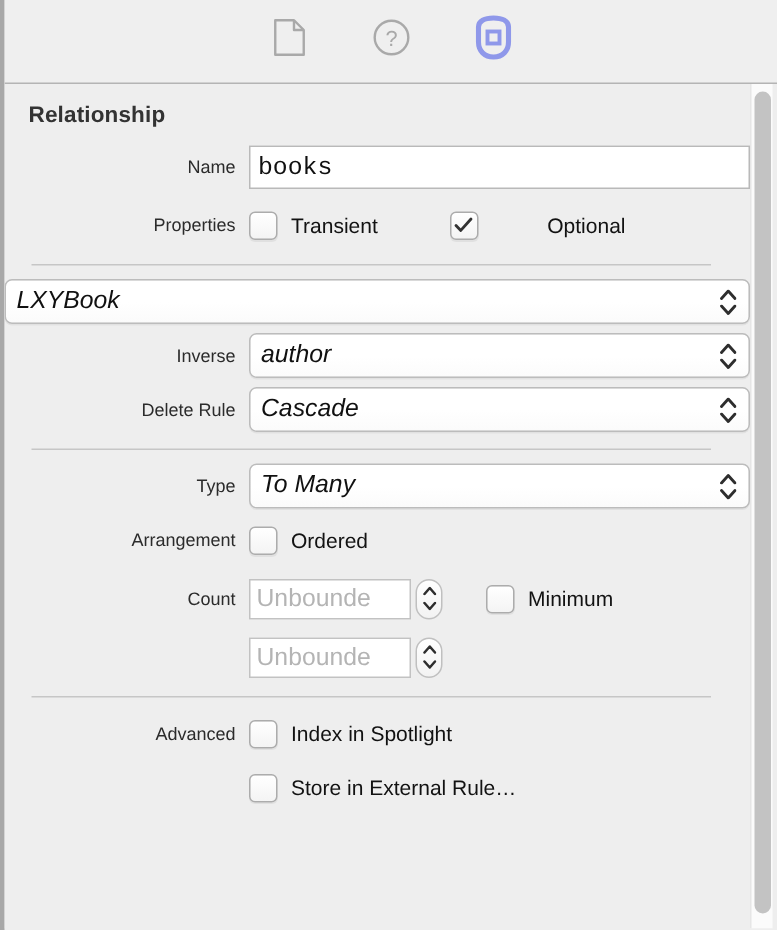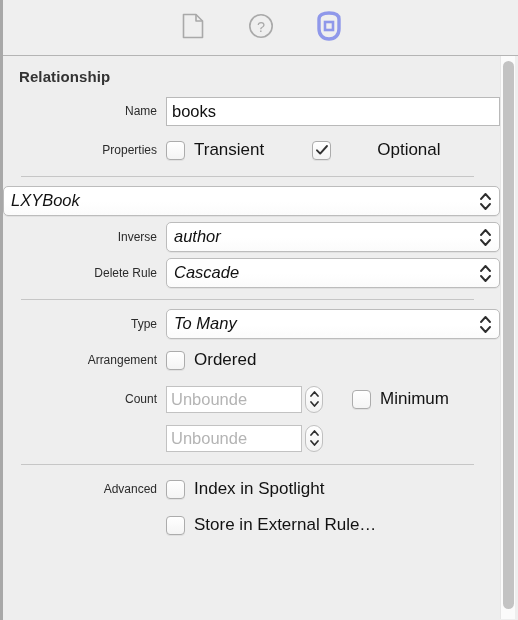--- a/index.html
+++ b/index.html
@@ -96,21 +96,21 @@
   .textfield {
     flex: 1;
     height: 29px;
     background: #ffffff;
     border: 1px solid #b9b9b9;
     font-size: 16.5px;
     color: #101010;
     display: flex;
     align-items: center;
     padding: 0 5px;
-    font-family: Liberation Sans, sans-serif;
+    font-family: Liberation Mono, monospace;
   }
 
   
   .popup {
     flex: 1;
     height: 30px;
     background: linear-gradient(to bottom, #ffffff 0%, #ffffff 52%, #fbfbfb 100%);
     border: 1px solid #bcbcbc;
     border-radius: 5px;
     box-shadow: 0 1px 0 rgba(0,0,0,0.05);
@@ -143,31 +143,31 @@
     background: linear-gradient(to bottom, #ffffff, #f4f4f4);
     box-shadow: 0 1px 0.5px rgba(0,0,0,0.06);
     flex: none;
     display: flex;
     align-items: center;
     justify-content: center;
     position: relative;
   }
 
   .cbox-label {
-    font-size: 17px;
+    font-size: 14px;
     color: #121212;
     margin-left: 9px;
     white-space: nowrap;
   }
 
   .check-group { display: flex; align-items: center; }
 
   
   .count-field {
-    width: 136px;
+    width: 108px;
     height: 27px;
     background: #ffffff;
     border: 1px solid #c2c2c2;
     font-size: 16.5px;
     color: #b4b4b4;
     display: flex;
     align-items: center;
     padding: 0 4px;
     overflow: hidden;
     flex: none;

